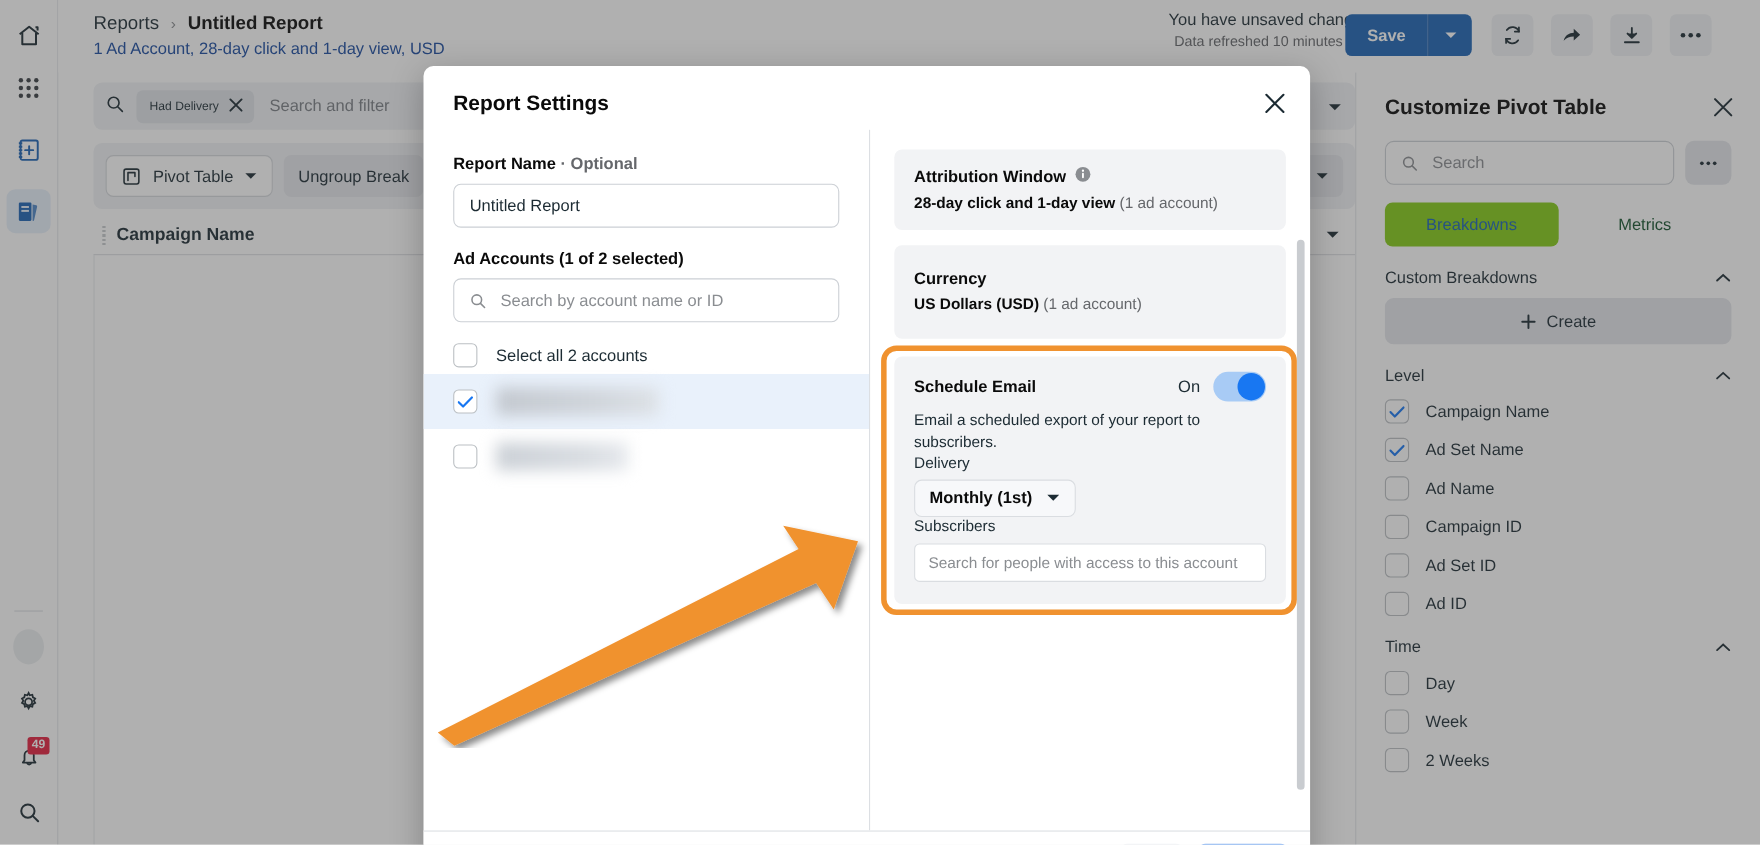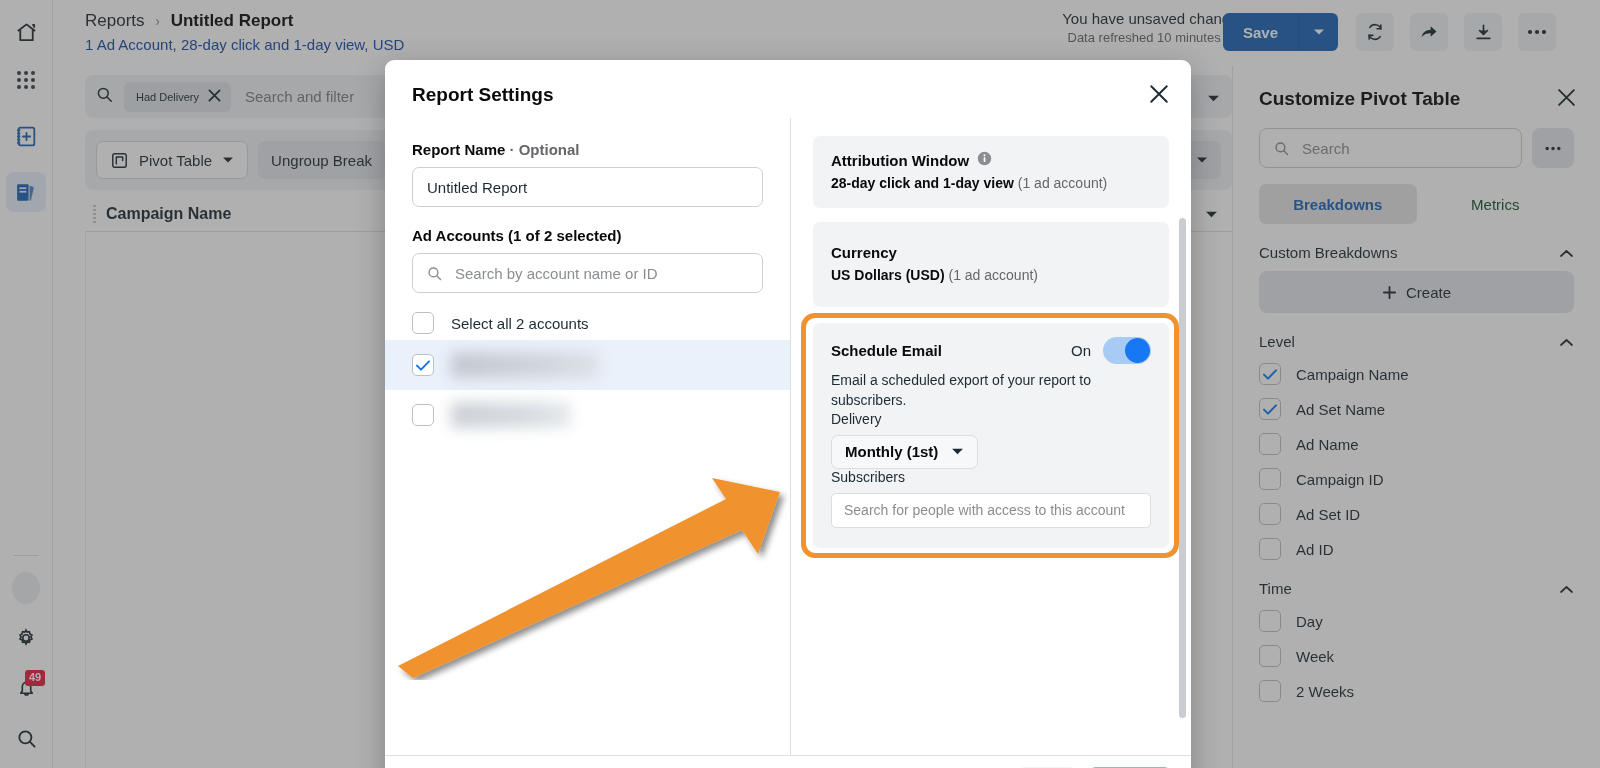--- a/index.html
+++ b/index.html
@@ -116,21 +116,21 @@
   }
   .rpanel-more {
     width: 42px; height: 40px; border-radius: 8px; background: #e4e6eb;
     display: flex; align-items: center; justify-content: center;
   }
   .seg-row { display: flex; margin-top: 16px; }
   .seg {
     flex: 1; height: 40px; display: flex; align-items: center; justify-content: center;
     font-size: 15px; color: #14532d; border-radius: 7px;
   }
-  .seg.active { background: #e5e5e5; color: #1b63b5; font-weight: 700; }
+  .seg.active { background: #84cc16; color: #1b63b5; font-weight: 400; }
   .sec-head {
     display: flex; align-items: center; justify-content: space-between;
     margin-top: 20px; font-size: 15px; color: #1c2b33;
   }
   .create-btn {
     margin-top: 10px; height: 42px; background: #e4e6eb; border-radius: 8px;
     display: flex; align-items: center; justify-content: center; gap: 9px;
     font-size: 15px; color: #1c2b33;
   }
   .cb-row { display: flex; align-items: center; gap: 15px; margin-top: 13px; }

